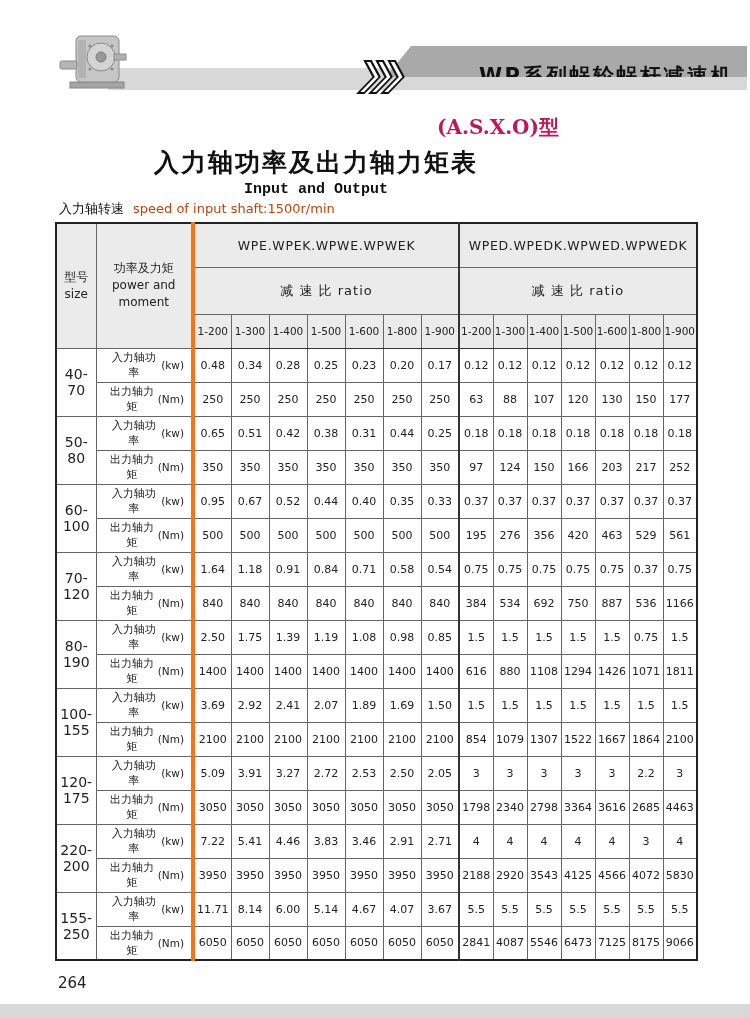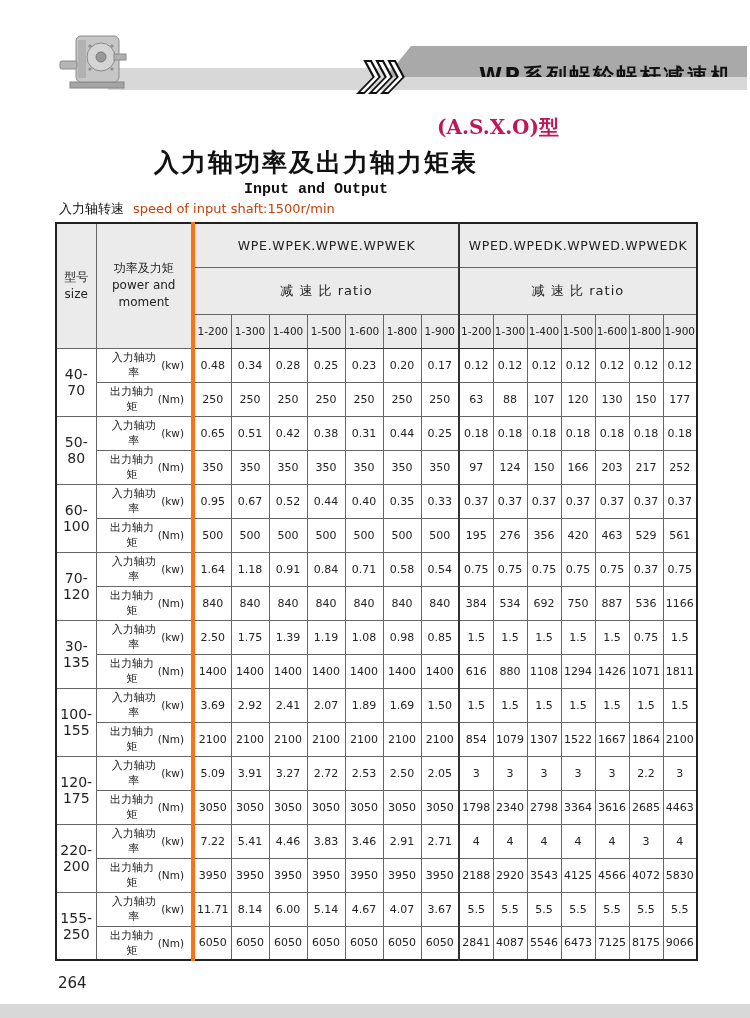--- a/index.html
+++ b/index.html
@@ -337,21 +337,21 @@
             <td class="val">840</td>
             <td class="val group-split">384</td>
             <td class="val">534</td>
             <td class="val">692</td>
             <td class="val">750</td>
             <td class="val">887</td>
             <td class="val">536</td>
             <td class="val">1166</td>
           </tr>
           <tr>
-            <td rowspan="2" class="size-cell">30-135</td>
+            <td rowspan="2" class="size-cell">80-190</td>
             <td class="label-cell">
               <div class="lab">
                 <span class="lab-zh">入力轴功率</span>
                 <span class="lab-unit">(kw)</span>
               </div>
             </td>
             <td class="val ratio-start">2.50</td>
             <td class="val">1.75</td>
             <td class="val">1.39</td>
             <td class="val">1.19</td>

